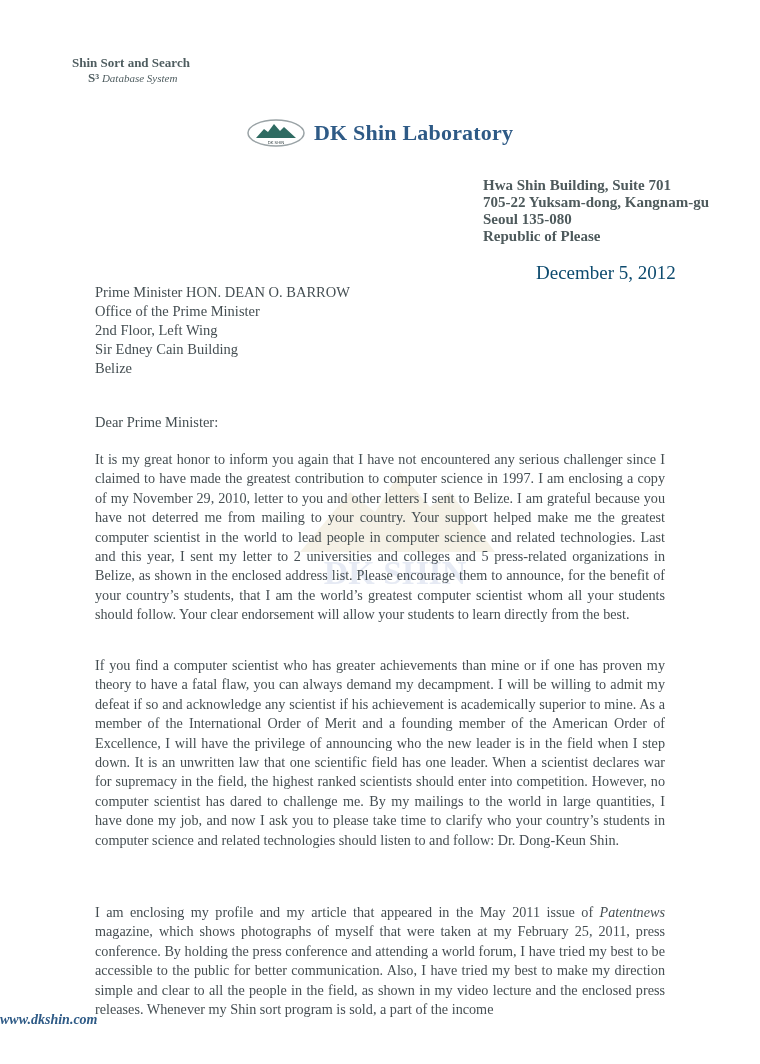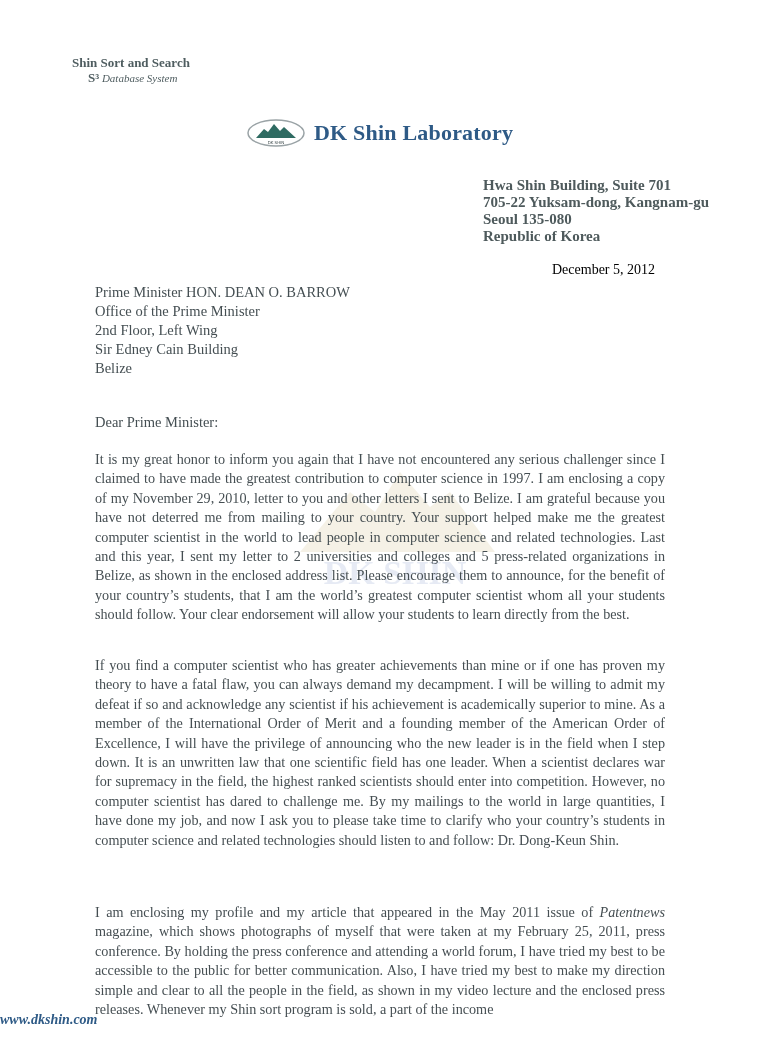--- a/index.html
+++ b/index.html
@@ -9,21 +9,21 @@
     }
     .abs { position: absolute; }
     .brand-top { left: 72px; top: 55px; font-weight: bold; font-size: 13px; color: #4f5d60; line-height: 16px; }
     .brand-sub { left: 88px; top: 71px; font-size: 11px; color: #4f5d60; line-height: 14px; }
     .brand-sub .s3 { font-weight: bold; font-size: 13px; font-style: normal; }
     .brand-sub .sub-text { font-style: italic; }
     .logo-wrap { left: 246px; top: 118px; display: flex; align-items: center; text-align: right; }
     .logo-icon { width: 60px; height: 30px; }
     .logo-title { margin-left: 8px; font-weight: bold; font-size: 22px; color: #2e5a86; letter-spacing: 0.2px; }
     .addr { left: 483px; top: 177px; font-weight: bold; font-size: 15px; line-height: 17px; color: #4e5a5c; }
-    .date { left: 552px; top: 262px; font-size: 14px; color: #000000; }
+    .date { left: 536px; top: 262px; font-size: 19px; color: #0c4a6e; }
     .recipient { left: 95px; top: 283px; font-size: 14.5px; line-height: 19px; color: #444e52; }
     .salutation { left: 95px; top: 414px; font-size: 14.5px; color: #444e52; }
     .para { left: 95px; width: 570px; font-size: 14.2px; line-height: 19.4px; text-align: justify; color: #454e52; }
     .p1 { top: 450px; }
     .p2 { top: 656px; }
     .p3 { top: 903px; }
     .footer { left: 0; width: 760px; top: 1012px; font-size: 14px; font-weight: bold; font-style: italic; color: #2e5a86; }
     .watermark { left: 280px; top: 462px; width: 230px; height: 130px; opacity: 0.18; pointer-events: none; }
   </style>
 </head>
@@ -41,21 +41,21 @@
     <polygon points="10,20 18,11 22,14 28,6 34,13 38,9 50,20" fill="#2f6b62"></polygon>
     <text x="30" y="26" text-anchor="middle" font-size="4" fill="#3d4a4c" font-family="DejaVu Sans, sans-serif">DK SHIN</text>
   </svg>
   <span class="logo-title">DK Shin Laboratory</span>
 </div>
 
 <div class="abs addr">
   <div>Hwa Shin Building, Suite 701</div>
   <div>705-22 Yuksam-dong, Kangnam-gu</div>
   <div>Seoul 135-080</div>
-  <div>Republic of Korea</div>
+  <div>Republic of Please</div>
 </div>
 
 <div class="abs date">December 5, 2012</div>
 
 <div class="abs recipient">
   <div>Prime Minister HON. DEAN O. BARROW</div>
   <div>Office of the Prime Minister</div>
   <div>2nd Floor, Left Wing</div>
   <div>Sir Edney Cain Building</div>
   <div>Belize</div>

